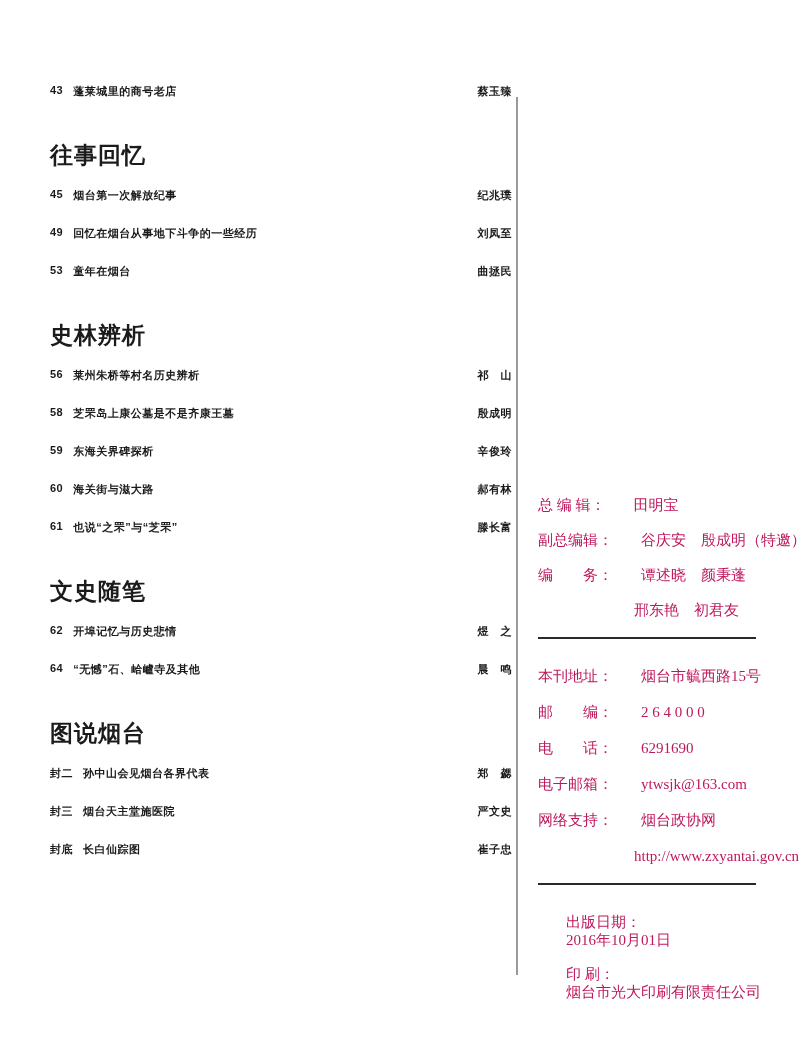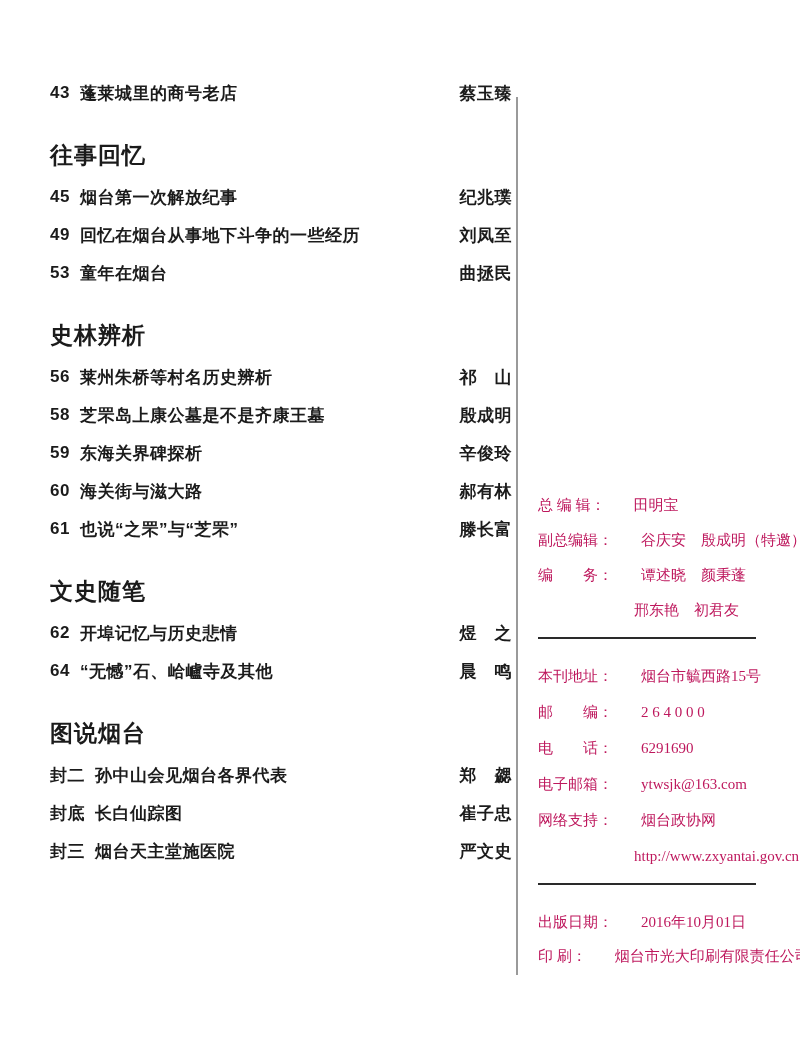--- a/index.html
+++ b/index.html
@@ -17,24 +17,24 @@
 
   
   .toc {
     position: absolute;
     left: 50px;
     top: 84px;
     width: 462px;
   }
   .toc-entry {
     display: flex;
-    align-items: center;
+    align-items: flex-start;
     height: 18px;
     margin-bottom: 20px;
-    font-size: 17px;
+    font-size: 11px;
     font-weight: bold;
     letter-spacing: 0.5px;
     white-space: nowrap;
   }
   .toc-entry .num { margin-right: 10px; }
   .toc-entry .title { }
   .toc-entry .author {
     margin-left: auto;
     white-space: pre;
     font-weight: bold;
@@ -79,21 +79,21 @@
   .col-line .val { white-space: pre; margin-left: 28px; }
   .col-line.indent { padding-left: 68px; }
   .h-rule {
     height: 2px;
     background: #2a2a2a;
     width: 218px;
     margin: 18px 0 28px 0;
   }
   .h-rule.second { margin: 16px 0 28px 0; }
   .contact .col-line { margin-bottom: 18px; }
-  .publishing .col-line { margin-bottom: 16px; }
+  .publishing .col-line { margin-bottom: 16px; flex-direction: column; }
 </style>
 </head>
 <body>
 
 <div class="page">
 
   <div class="toc">
 
     <div>
       <div class="toc-entry">
@@ -166,29 +166,29 @@
     </div>
 
     <div>
       <div class="section-header">图说烟台</div>
       <div class="toc-entry">
         <span class="num">封二</span>
         <span class="title">孙中山会见烟台各界代表</span>
         <span class="author">郑　勰</span>
       </div>
       <div class="toc-entry">
+        <span class="num">封三</span>
+        <span class="title">烟台天主堂施医院</span>
+        <span class="author">严文史</span>
+      </div>
+      <div class="toc-entry">
         <span class="num">封底</span>
         <span class="title">长白仙踪图</span>
         <span class="author">崔子忠</span>
       </div>
-      <div class="toc-entry">
-        <span class="num">封三</span>
-        <span class="title">烟台天主堂施医院</span>
-        <span class="author">严文史</span>
-      </div>
     </div>
 
   </div>
 
   <div class="v-divider"></div>
 
   <div class="colophon">
 
     <div class="staff">
       <div class="col-line">

